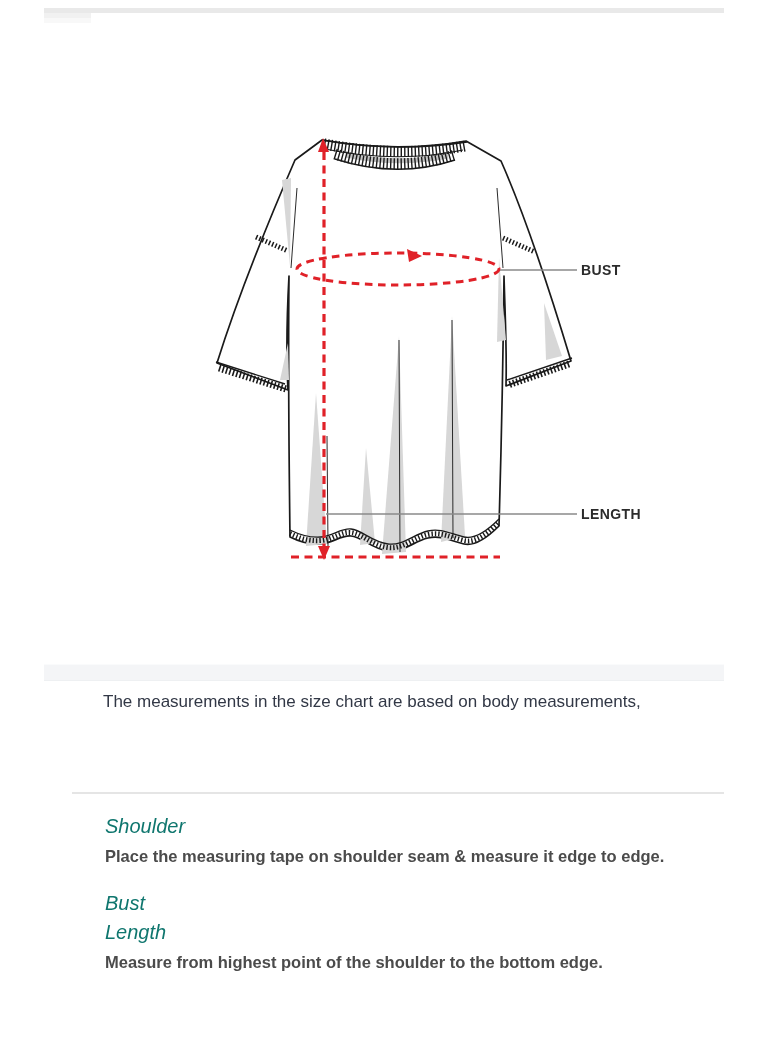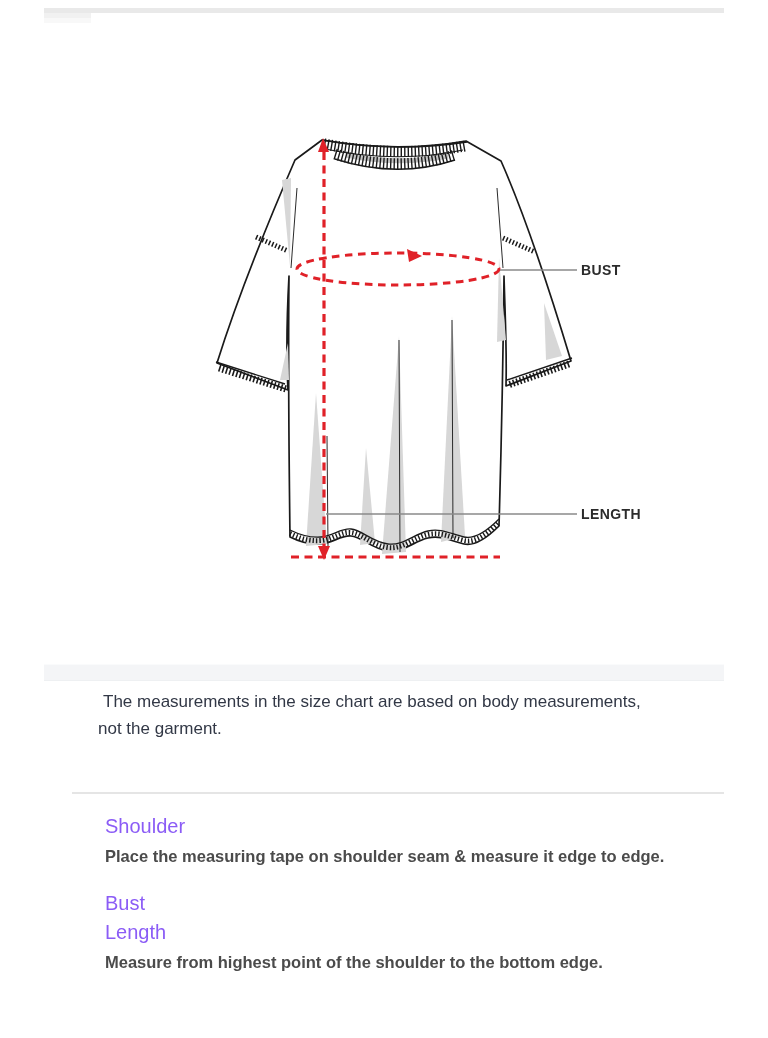--- a/index.html
+++ b/index.html
@@ -36,21 +36,22 @@
 
   .rule{
     position:absolute;left:28px;top:784px;width:679px;height:0;
     margin:0;border:none;border-top:2px solid #e5e5e5;
   }
 
   .sections{position:absolute;left:61px;top:806px;width:640px;}
   .sections h3{
     margin:0 0 5px 0;
     font-size:20px;line-height:24px;font-weight:400;
-    color:#8b5cf6;
+    color:#0f766e;
+    font-style:italic;
   }
   .sections p{
     margin:0 0 22px 0;
     max-width:625px;
     font-size:16.5px;line-height:26px;font-weight:700;
     color:#4b4b4b;
   }
 
   .label-text{
     font-family:"Liberation Sans","DejaVu Sans",sans-serif;
@@ -151,21 +152,20 @@
     <g>
       <path d="M132,396 L383,396" stroke="#8a8a8a" stroke-width="1.6"></path>
       <text class="label-text" x="387" y="401">LENGTH</text>
     </g>
   </svg>
 
   <div class="section-divider"></div>
 
   <p class="note">
     <span class="l1">The measurements in the size chart are based on body measurements,</span>
-    <span class="l2">not the garment.</span>
   </p>
 
   <hr class="rule">
 
   <div class="sections">
     <h3>Shoulder</h3>
     <p>Place the measuring tape on shoulder seam &amp; measure it edge to edge.</p>
 
     <h3>Bust</h3>
 

